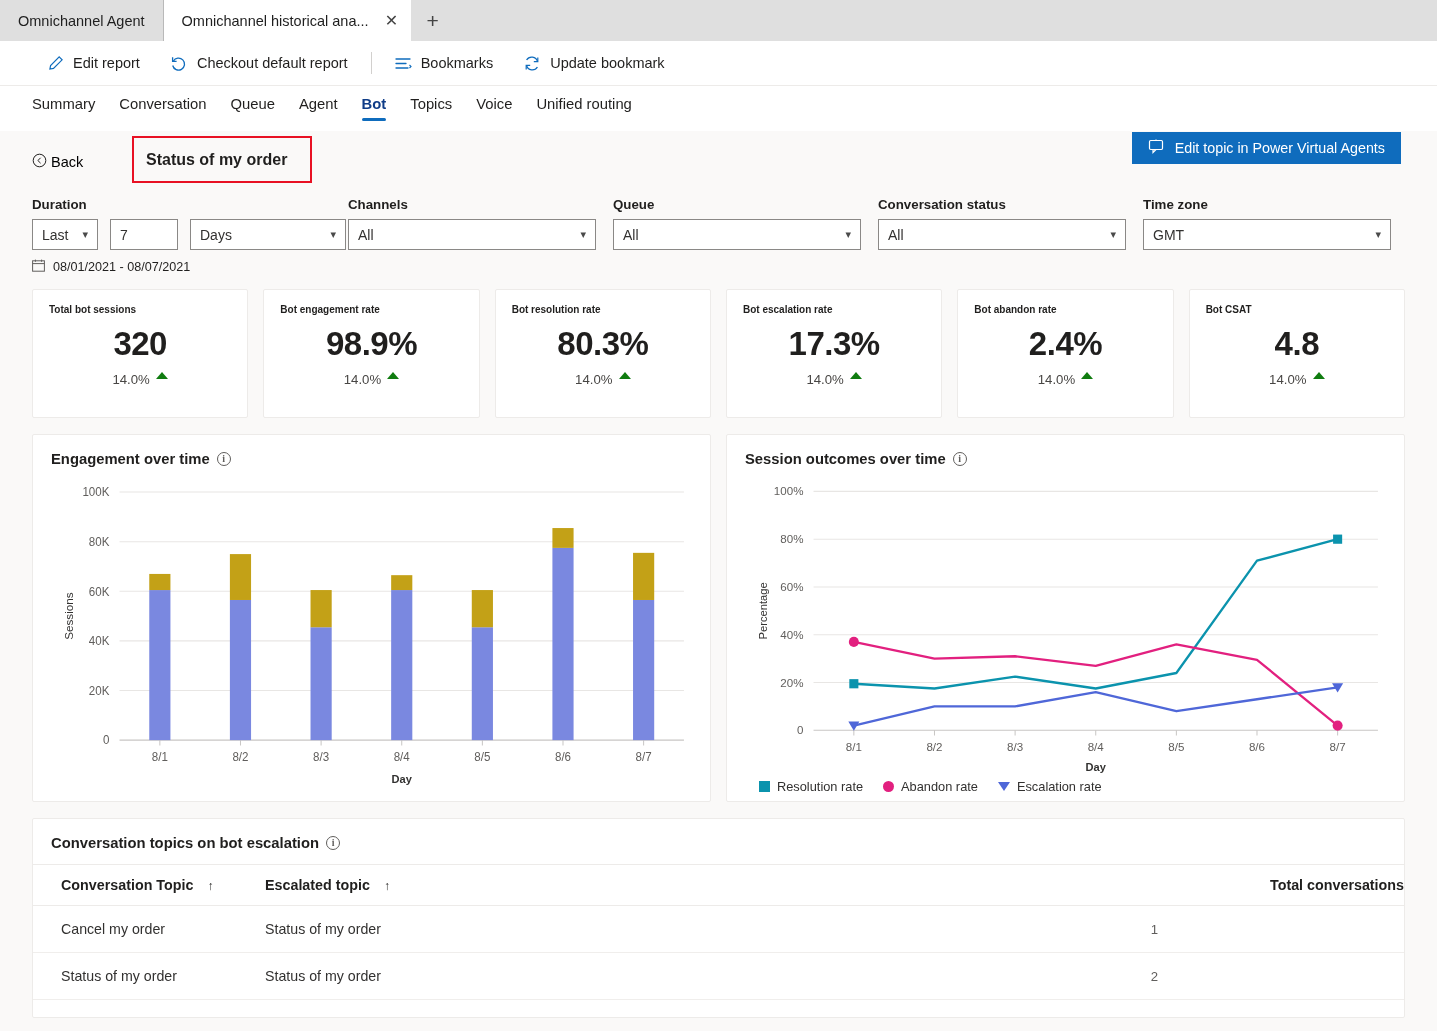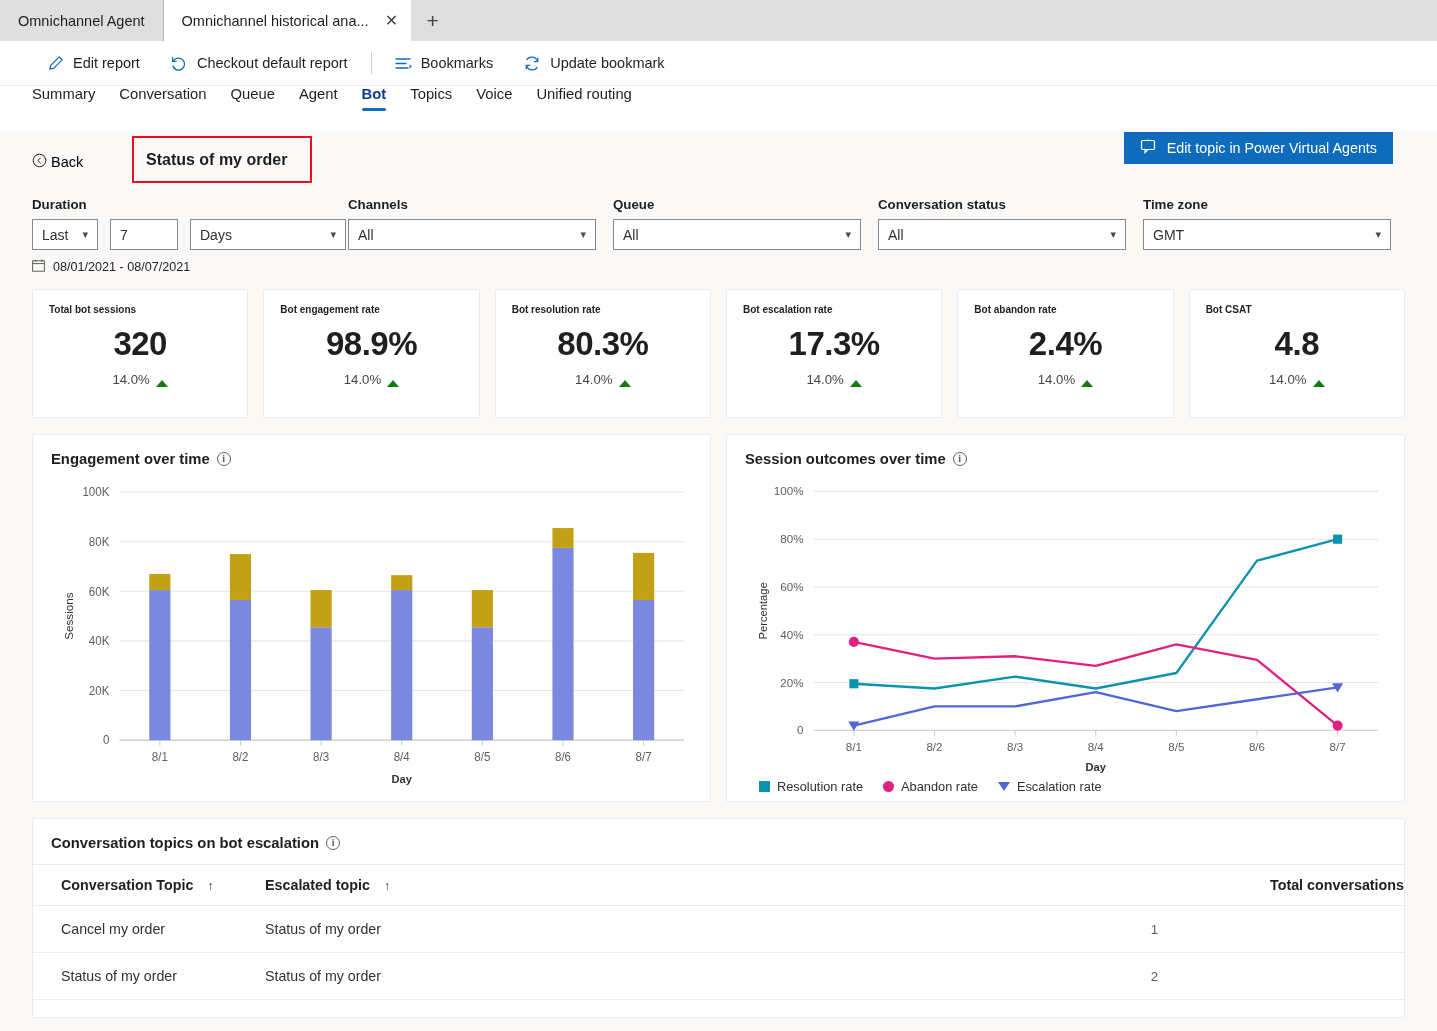--- a/index.html
+++ b/index.html
@@ -71,21 +71,21 @@
   .cmd-sep {
     width: 1px; height: 22px;
     background: #d2d0ce;
     margin: 0 8px;
   }
 
   
   .navtabs {
     height: 45px;
     display: flex;
-    align-items: flex-start;
+    align-items: center;
     padding-left: 32px;
     gap: 0;
     background: #ffffff;
   }
   .navtab {
     font-size: 14.8px;
     color: #201f1e;
     padding: 0 12px 9px 12px;
     cursor: pointer;
     position: relative;
@@ -134,21 +134,21 @@
     align-items: center;
     padding-left: 12px;
   }
   .topic-title {
     font-size: 16px;
     font-weight: 600;
     color: #201f1e;
   }
   .pva-btn {
     position: absolute;
-    right: 12px; top: 1px;
+    right: 4px; top: 1px;
     height: 32px;
     background: #0f6cbd;
     color: #ffffff;
     border: none;
     display: flex; align-items: center;
     gap: 10px;
     padding: 0 16px;
     font-size: 14.3px;
     font-family: "Liberation Sans", sans-serif;
     cursor: pointer;
@@ -213,21 +213,21 @@
     color: #201f1e;
   }
   .kpi-value {
     font-size: 33px;
     font-weight: 600;
     color: #201f1e;
     margin-top: 10px;
     letter-spacing: -0.5px;
   }
   .kpi-delta {
-    display: flex; align-items: flex-end; gap: 6px;
+    display: flex; align-items: flex-start; gap: 6px;
     font-size: 13.2px;
     color: #484644;
     margin-top: 9px;
   }
   .tri-up {
     width: 0; height: 0;
     border-left: 6px solid transparent;
     border-right: 6px solid transparent;
     border-bottom: 7px solid #107c10;
   }

